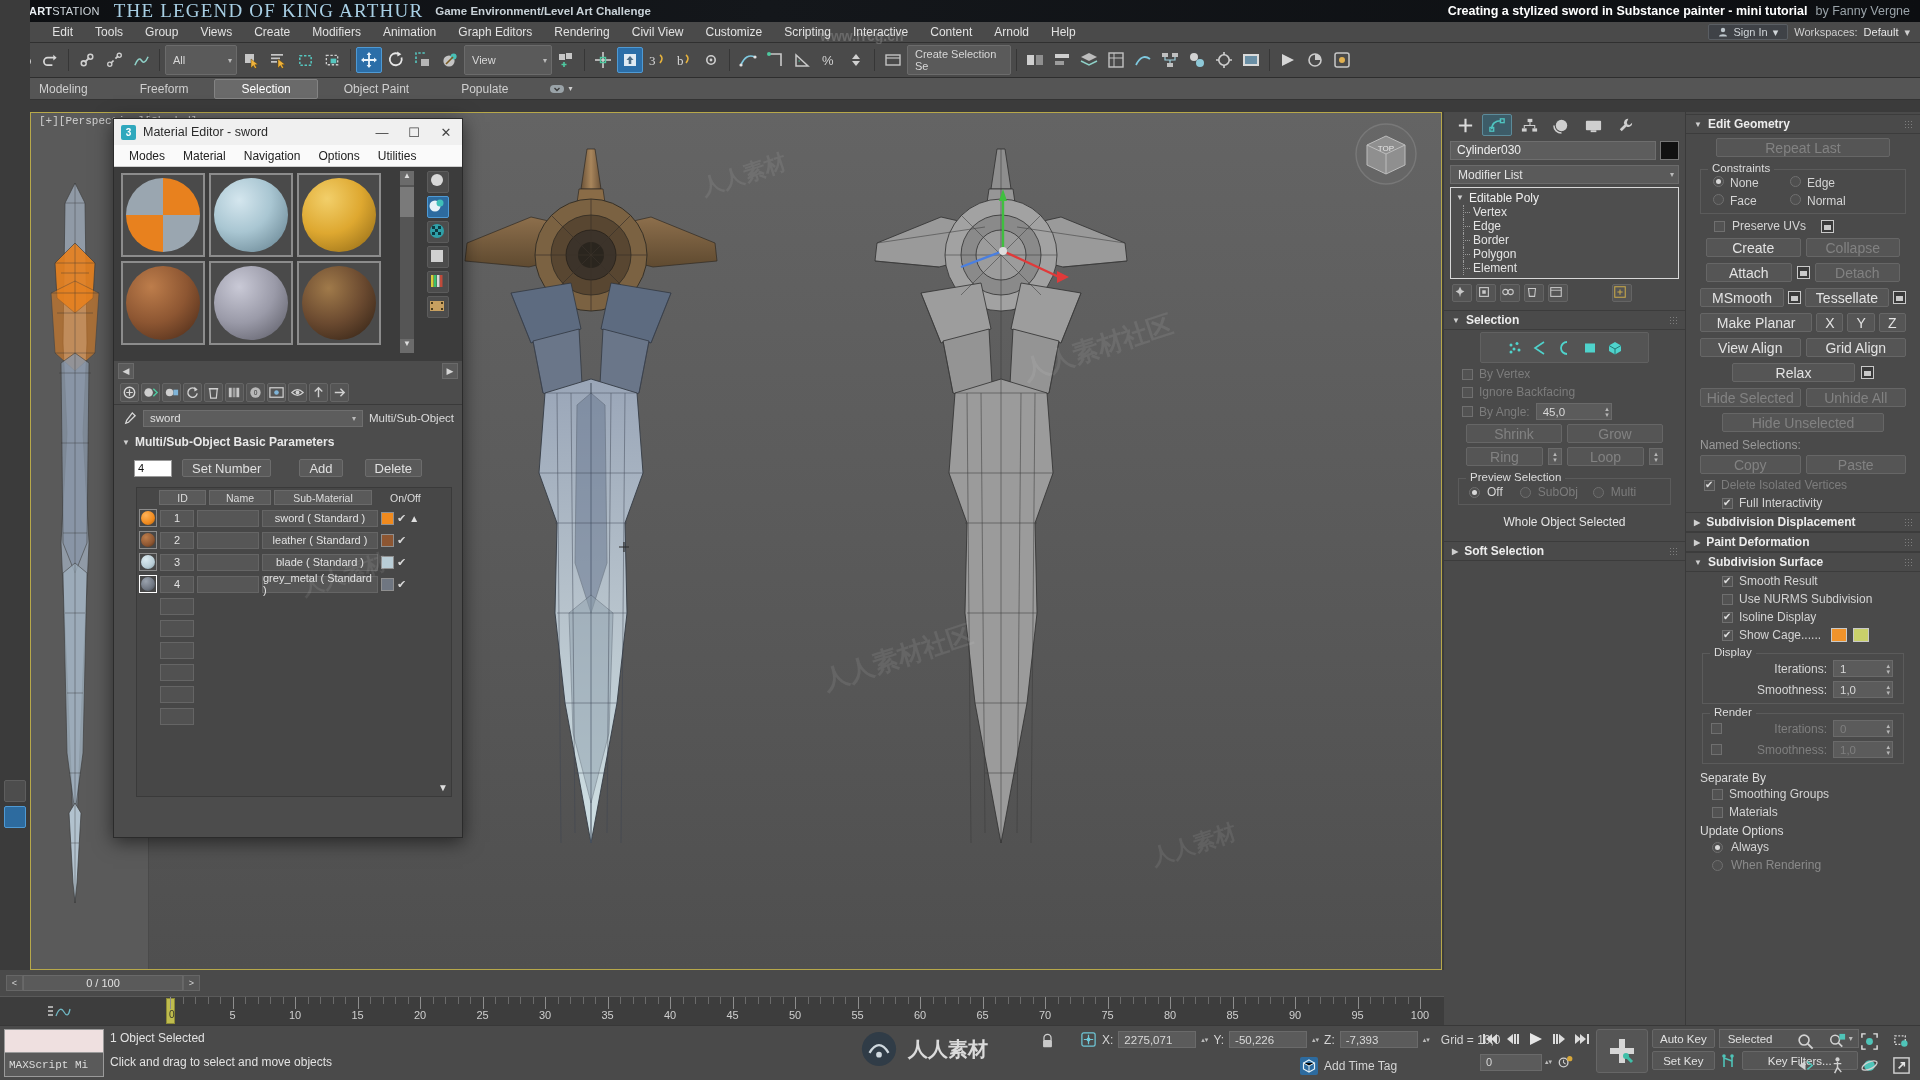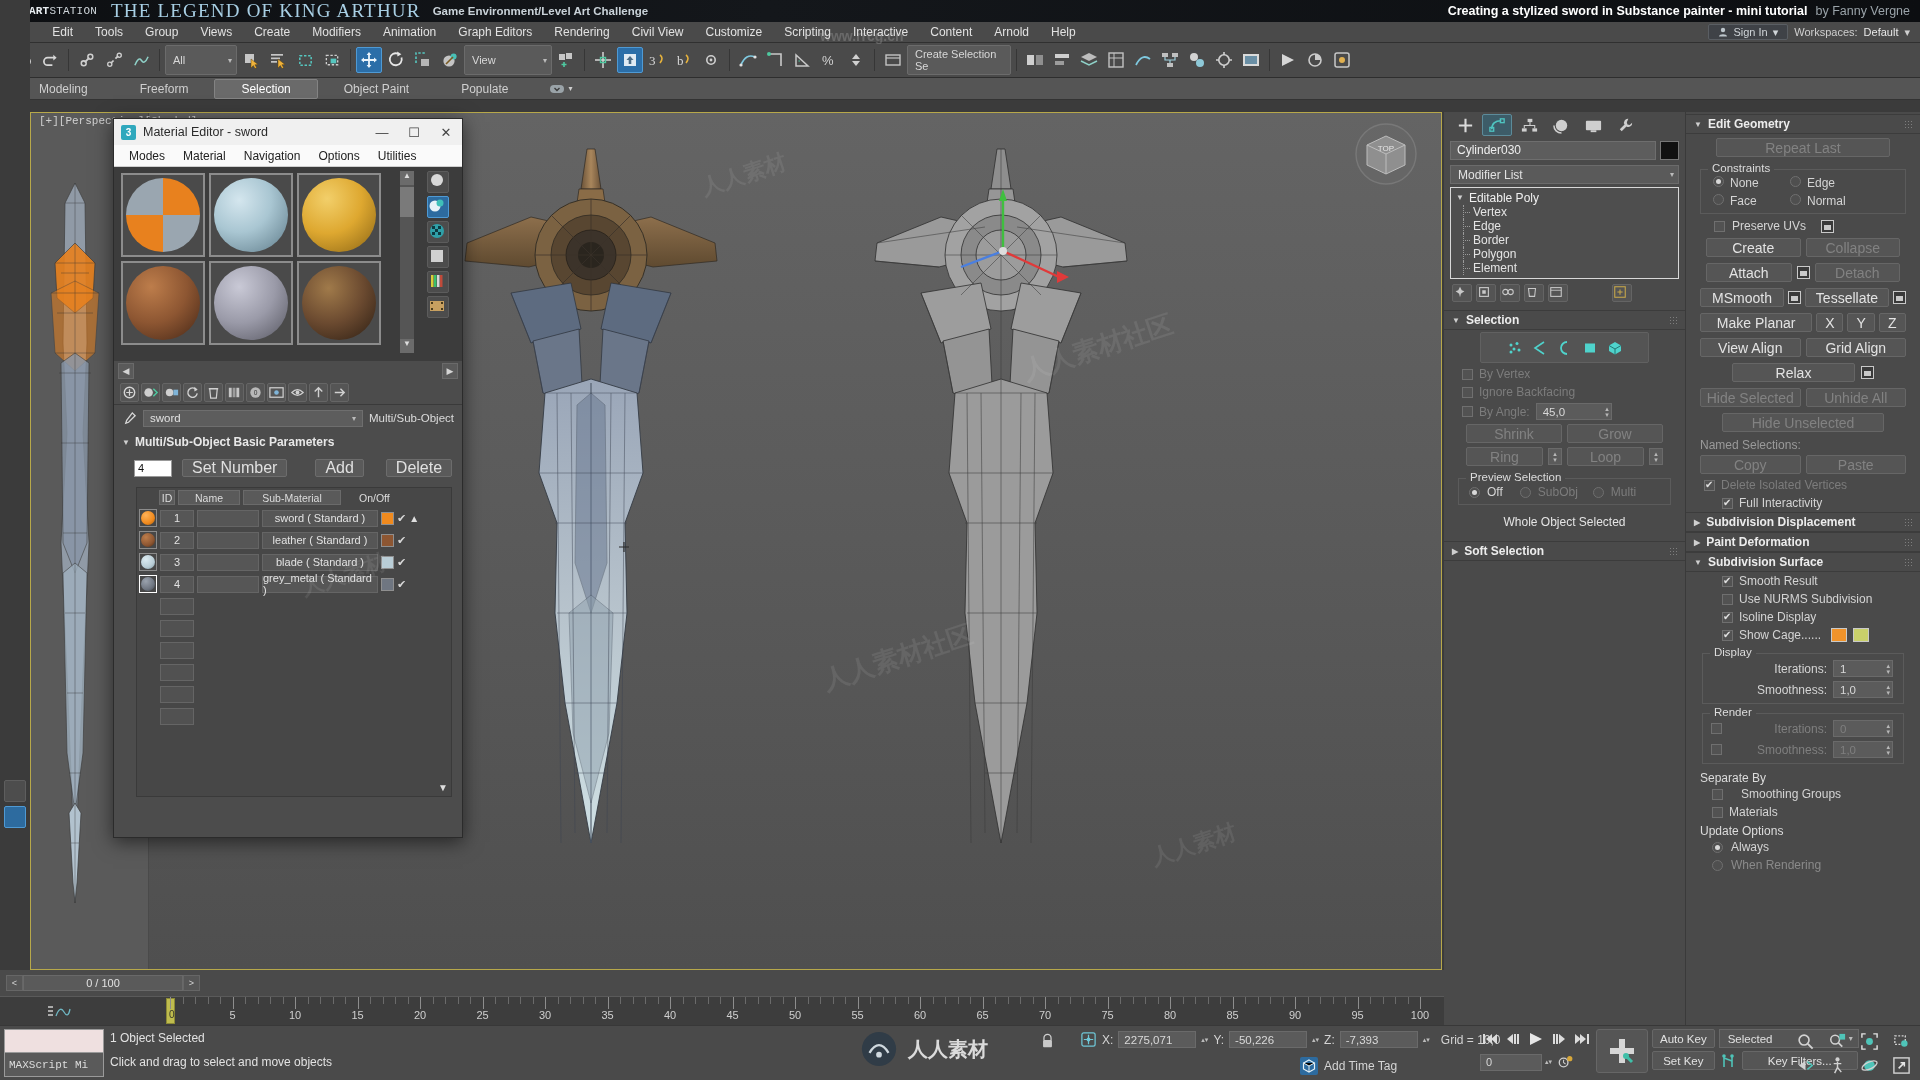--- a/index.html
+++ b/index.html
@@ -6,21 +6,21 @@
   html,body { width:1920px; height:1080px; overflow:hidden;
     background:#3b3b3b; font-family:"Liberation Sans", sans-serif;
     color:#d4d4d4; font-size:12px; -webkit-font-smoothing:antialiased; }
   #app { position:relative; width:1920px; height:1080px; }
 
   
   .banner { position:absolute; left:0; top:0; width:1920px; height:22px;
     background:linear-gradient(90deg,#0d0f12 0%, #14171b 40%, #0c0e11 100%);
     display:flex; align-items:center; padding:0 10px; overflow:hidden; }
   .as-logo { width:14px; height:13px; margin-right:5px; flex:0 0 auto; }
-  .as-name { font-size:11px; font-weight:bold; color:#e9eef2; letter-spacing:.2px;font-family:Liberation Mono, monospace; }
+  .as-name { font-size:11px; font-weight:bold; color:#e9eef2; letter-spacing:.2px; }
   .as-name span.lite { font-weight:normal; color:#cfd6db; }
   .banner-title { margin-left:14px; font-family:"Liberation Serif", serif;
     font-size:19px; color:#a8cfe4; letter-spacing:1.2px; white-space:nowrap; }
   .banner-sub { margin-left:12px; font-size:11.5px; color:#c9d2d8; font-weight:bold; }
   .banner-right { margin-left:auto; display:flex; align-items:baseline; white-space:nowrap; }
   .banner-course { font-size:12.5px; font-weight:bold; color:#ffffff; }
   .banner-author { font-size:12.5px; color:#9aa3a9; margin-left:8px; }
 
   
   .menubar { position:absolute; left:0; top:22px; width:1920px; height:21px;
@@ -120,21 +120,21 @@
   .nameinput { flex:1; height:17px; background:#5d5d5d; border:1px solid #6e6e6e;
     display:flex; align-items:center; padding:0 6px; font-size:11.5px; color:#e0e0e0; }
   .mtype { font-size:11.5px; color:#dcdcdc; }
   .rollup { height:22px; display:flex; align-items:center; gap:5px; padding:0 8px;
     font-size:12px; font-weight:bold; color:#e8e8e8; background:#4c4c4c; }
   .prow { display:flex; align-items:center; gap:10px; padding:6px 0 6px 20px; }
   .numbox { width:38px; height:17px; background:#fff; border:1px solid #999;
     color:#111; font-size:11px; display:flex; align-items:center; padding-left:3px; }
   .btn { background:#5a5a5a; border:1px solid #6c6c6c; border-radius:2px;
     height:18px; display:flex; align-items:center; justify-content:center;
-    font-size:16px; color:#e0e0e0; padding:0 9px; }
+    font-size:13px; color:#e0e0e0; padding:0 9px; }
   .subtable { margin:4px 10px 0 22px; border:1px solid #3a3a3a; background:#474747;
     height:310px; position:relative; }
   .sthead { display:flex; align-items:center; height:19px; padding-left:22px; gap:3px; }
   .sth { background:#5a5a5a; border:1px solid #6a6a6a; height:15px; font-size:10.5px;
     display:flex; align-items:center; justify-content:center; color:#ddd; }
   .strow { display:flex; align-items:center; height:22px; gap:3px; padding-left:2px; }
   .sw { width:18px; height:18px; border:1px solid #8b8b8b; position:relative; }
   .sw .bl { position:absolute; inset:1px; border-radius:50%; }
   .cell { background:#565656; border:1px solid #656565; height:17px;
     display:flex; align-items:center; justify-content:center; font-size:11px;
@@ -911,21 +911,21 @@
 
     <div class="prow">
       <span class="numbox">4</span>
       <span class="btn">Set Number</span>
       <span class="btn" style="margin-left:18px">Add</span>
       <span class="btn" style="margin-left:12px">Delete</span>
     </div>
 
     <div class="subtable">
       <div class="sthead">
-        <span class="sth" style="width:16px">ID</span>
+        <span class="sth" style="width:47px">ID</span>
         <span class="sth" style="width:62px">Name</span>
         <span class="sth" style="width:98px">Sub-Material</span>
         <span style="margin-left:15px;font-size:10.5px;color:#ddd">On/Off</span>
       </div>
 
       <div class="strow">
         <span class="sw">
             <span class="bl" style="background:radial-gradient(circle at 35% 30%,#ffb257,#f08a1e 60%,#a35a08)"></span>
           </span>
         <span class="cell" style="width:34px">1</span>
@@ -1372,21 +1372,21 @@
             <span>1,0</span>
             <span class="ar">
                 <span>▴</span>
                 <span>▾</span>
               </span>
           </span>
         </div>
       </div>
 
       <div style="padding:4px 0 0 14px;font-size:12px;color:#dcdcdc">Separate By</div>
-      <div class="line" style="padding-left:26px;gap:18px">
+      <div class="line" style="padding-left:26px;gap:6px">
         <span class="cb"></span>
         <span>Smoothing Groups</span>
       </div>
       <div class="line" style="padding-left:26px;gap:6px">
         <span class="cb"></span>
         <span>Materials</span>
       </div>
       <div style="padding:3px 0 0 14px;font-size:12px;color:#dcdcdc">Update Options</div>
       <div class="line" style="padding-left:26px;gap:8px">
         <span class="rb on"></span>

